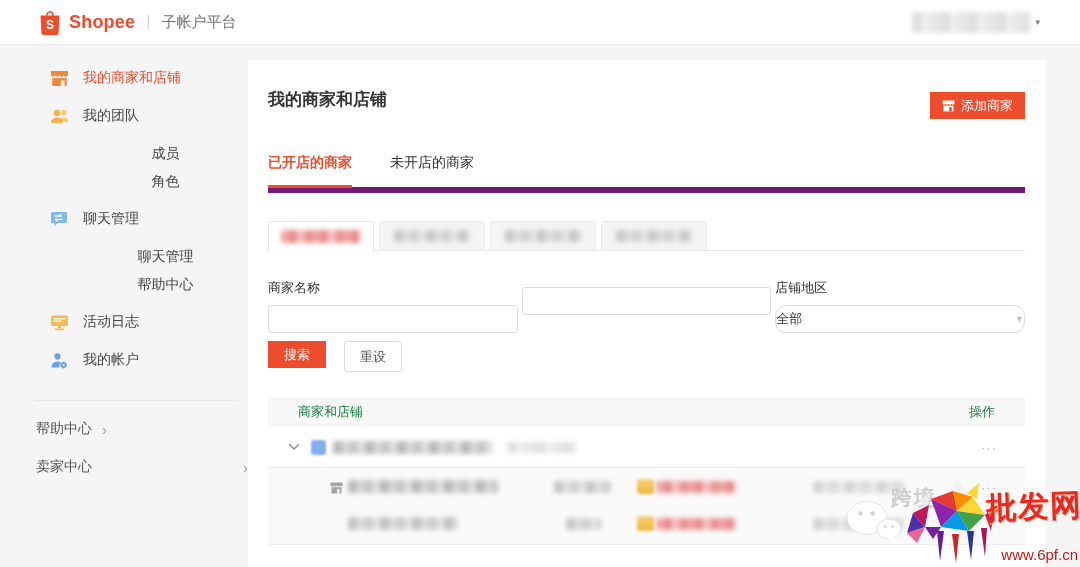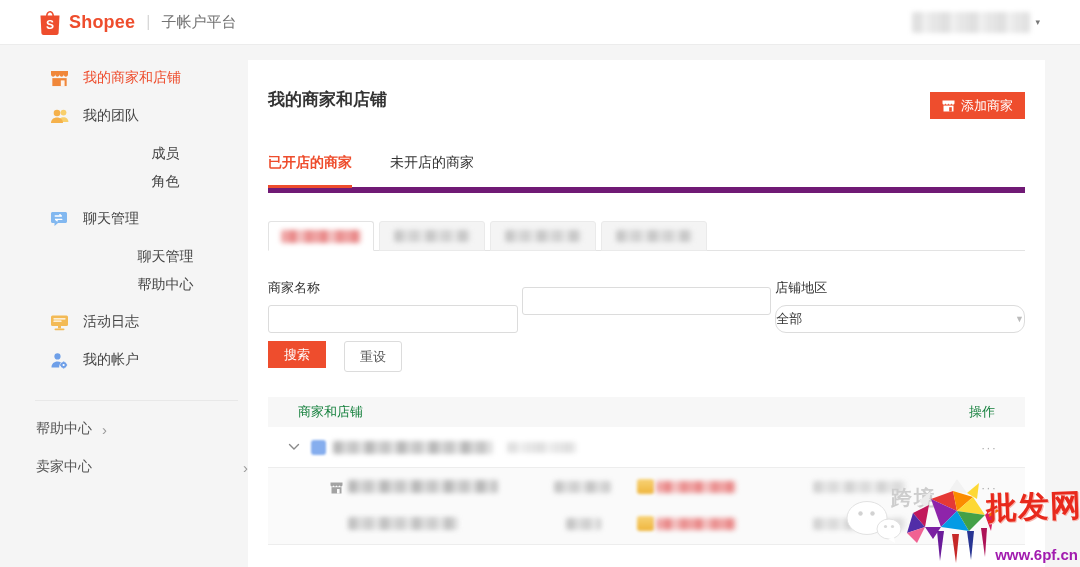--- a/index.html
+++ b/index.html
@@ -84,21 +84,21 @@
   .subrow { position:relative; height:38px; }
   .abs { position:absolute; }
 
   
   .watermark { position:absolute; right:0; bottom:0; width:235px; height:95px; pointer-events:none; z-index:9; }
   .wm-gray { position:absolute; left:46px; top:12px; font-size:21px; font-weight:bold; color:#cdcdcd; letter-spacing:2px; }
   .wm-wechat { position:absolute; left:0; bottom:16px; }
   .wm-bull { position:absolute; left:52px; bottom:0; }
   .wm-site { position:absolute; right:-2px; top:14px; font-size:31px; font-weight:bold; color:#e8291c;
              letter-spacing:1px; transform:rotate(-2deg); text-shadow:1px 1px 0 #f7b4ad; }
-  .wm-url { position:absolute; right:2px; bottom:4px; font-size:15px; font-weight:bold; color:#a21caf; }
+  .wm-url { position:absolute; right:2px; bottom:4px; font-size:15px; font-weight:normal; color:#b91c1c; }
 </style>
 </head>
 <body>
 
 <div class="page">
 
   <header class="topbar">
     <div class="logo-area">
       <span style="display:flex">
         <svg width="24" height="26" viewBox="0 0 24 26">

